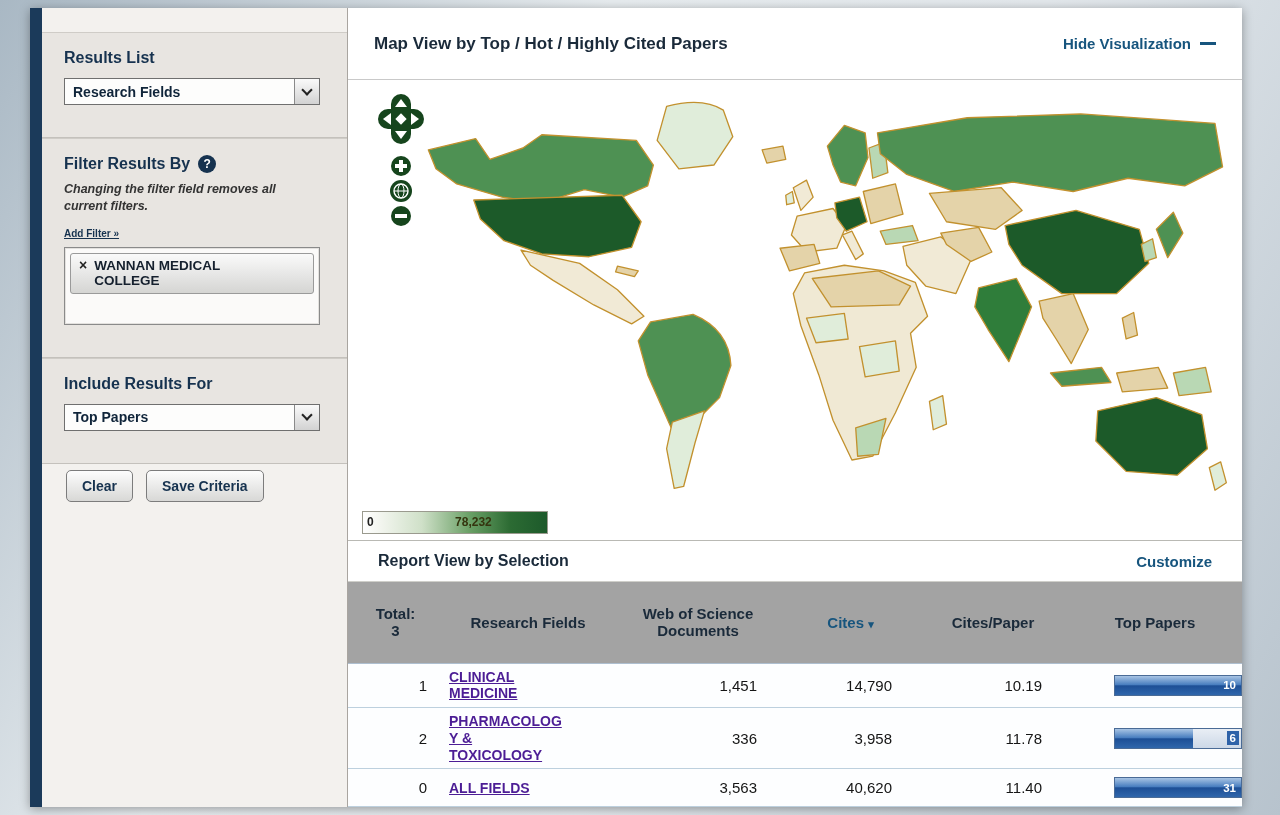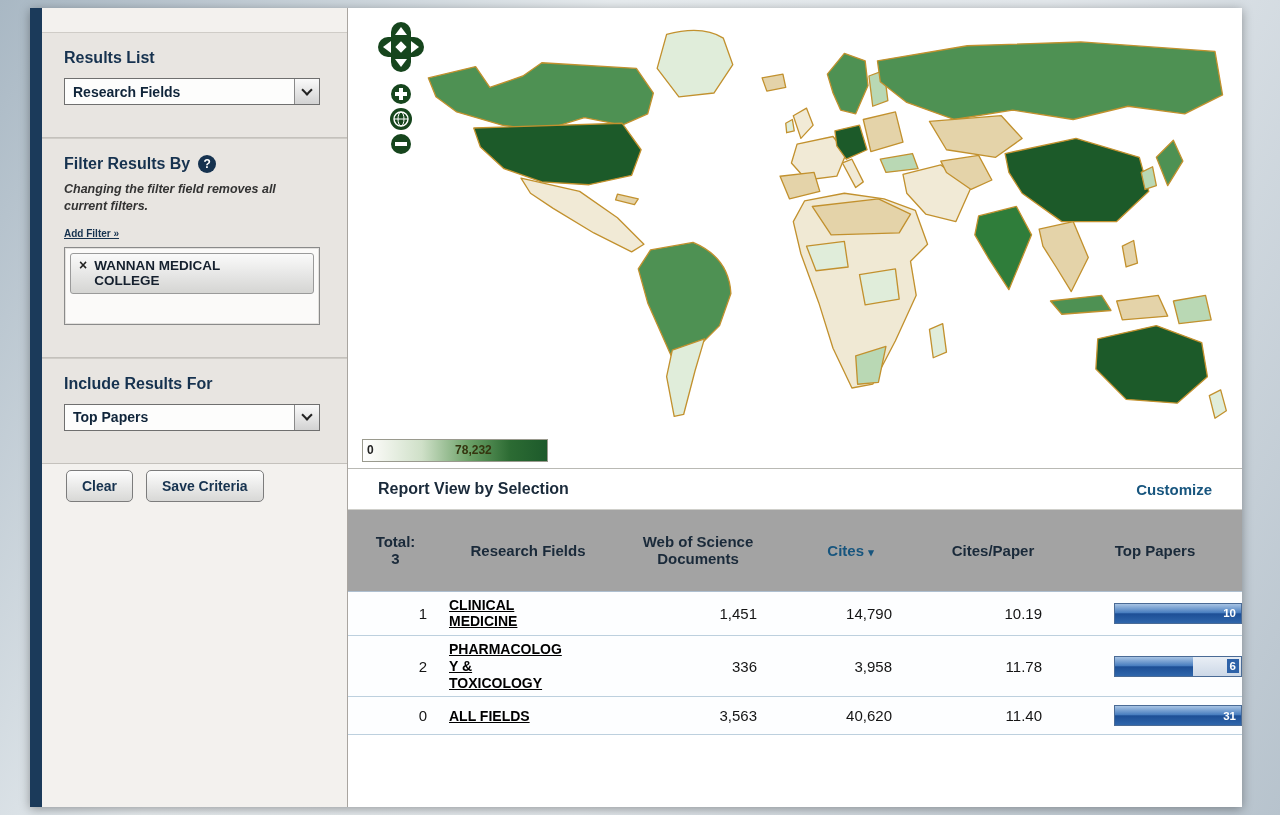--- a/index.html
+++ b/index.html
@@ -70,21 +70,21 @@
 
   .grid-row { display:grid; grid-template-columns:95px 170px 170px 135px 150px 1fr; align-items:center; }
   .thead { background:#a3a3a3; border-bottom:1px solid #aebfd0; padding:23px 0; }
   .th { text-align:center; font-size:15px; font-weight:bold; color:#1a2a3a; line-height:1.15; }
   .th.cites-th { color:#17557e; cursor:pointer; }
   .sort-arrow { font-size:11px; }
   .trow { border-bottom:1px solid #bdd0de; background:#fdfeff; padding:5px 0; min-height:38px; }
   .cell { font-size:15px; color:#151515; }
   .cell.rank { text-align:right; padding-right:16px; }
   .cell.field { padding-left:6px; }
-  .field-link { display:inline-block; max-width:120px; font-size:14px; font-weight:bold; color:#000000;
+  .field-link { display:inline-block; max-width:120px; font-size:14px; font-weight:bold; color:#4c1d95;
     text-decoration:underline; text-transform:uppercase; line-height:1.2; overflow-wrap:anywhere; cursor:pointer; }
   .cell.num { text-align:right; padding-right:26px; }
   .cell.bars { }
   .bar { position:relative; width:128px; height:21px; margin-left:auto;
     border:1px solid #4a6b96; background:linear-gradient(#e9eef5,#ccd8e7); }
   .bar-fill { height:100%; background:linear-gradient(180deg,#a8c4e4 0%,#4a7fc0 45%,#1d4f96 52%,#2f66ab 100%); }
   .bar-label { position:absolute; right:2px; top:50%; transform:translateY(-50%);
     font-size:11.5px; font-weight:bold; color:#fff; padding:1px 3px; }
   .bar-label.chip { background:#2e62a8; }
 </style>
@@ -132,20 +132,27 @@
     </section>
 
     <div class="button-row">
       <button class="btn">Clear</button>
       <button class="btn">Save Criteria</button>
     </div>
   </aside>
 
   <main class="main">
 
+    <header class="viz-header">
+      <h1>Map View by Top / Hot / Highly Cited Papers</h1>
+      <a class="link hide-viz">
+        <span>Hide Visualization</span>
+        <span class="minus-bar"></span>
+      </a>
+    </header>
 
     <div class="map-area">
       <svg class="world-svg" viewBox="0 0 880 450" preserveAspectRatio="xMidYMid meet">
         <g stroke="#c2912e" stroke-width="1.4" stroke-linejoin="round">
 
           <path fill="#4e9153" d="M30,62 L80,50 L95,72 L130,60 L150,46 L250,52 L268,78 L262,100 L235,112 L195,104 L150,118 L108,112 L60,98 L38,82 Z"></path>
           <path fill="#1c5a29" d="M78,115 L235,110 L255,138 L245,165 L200,175 L150,172 L110,158 L85,135 Z"></path>
           <path fill="#e0edda" d="M282,16 Q320,6 342,20 L352,48 L332,78 L295,82 L272,52 Z"></path>
           <path fill="#e4d3a9" d="M383,62 L405,58 L408,72 L388,76 Z"></path>
           <path fill="#f1ead6" d="M128,168 L190,182 L230,210 L258,238 L245,246 L205,226 L162,200 L138,184 Z"></path>

